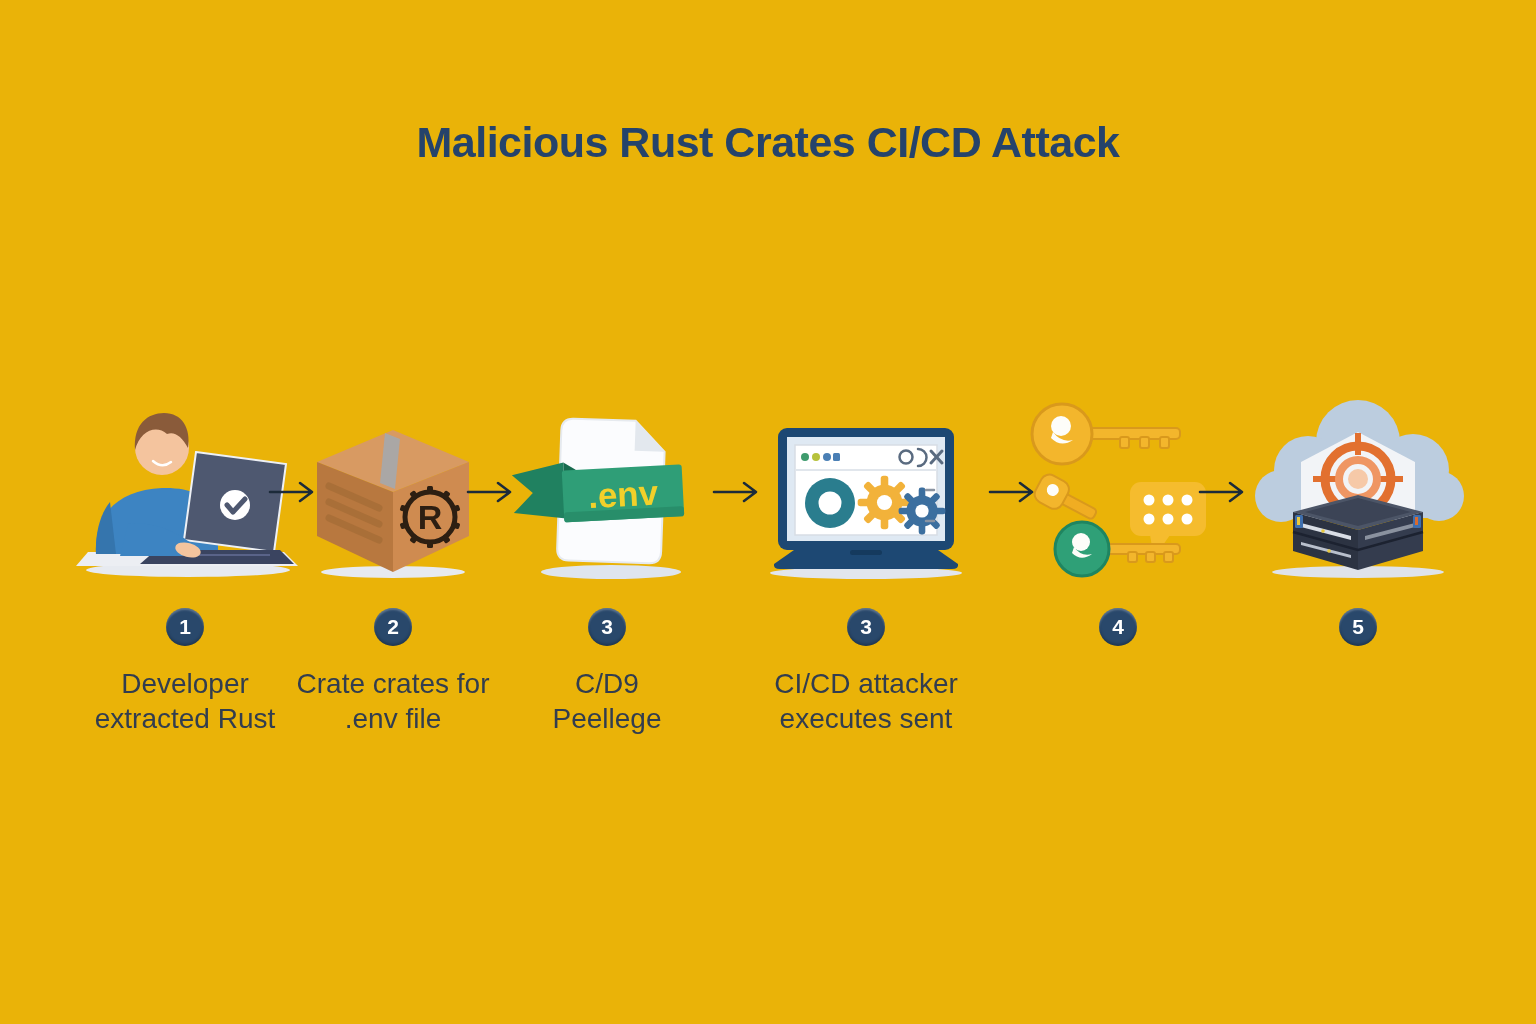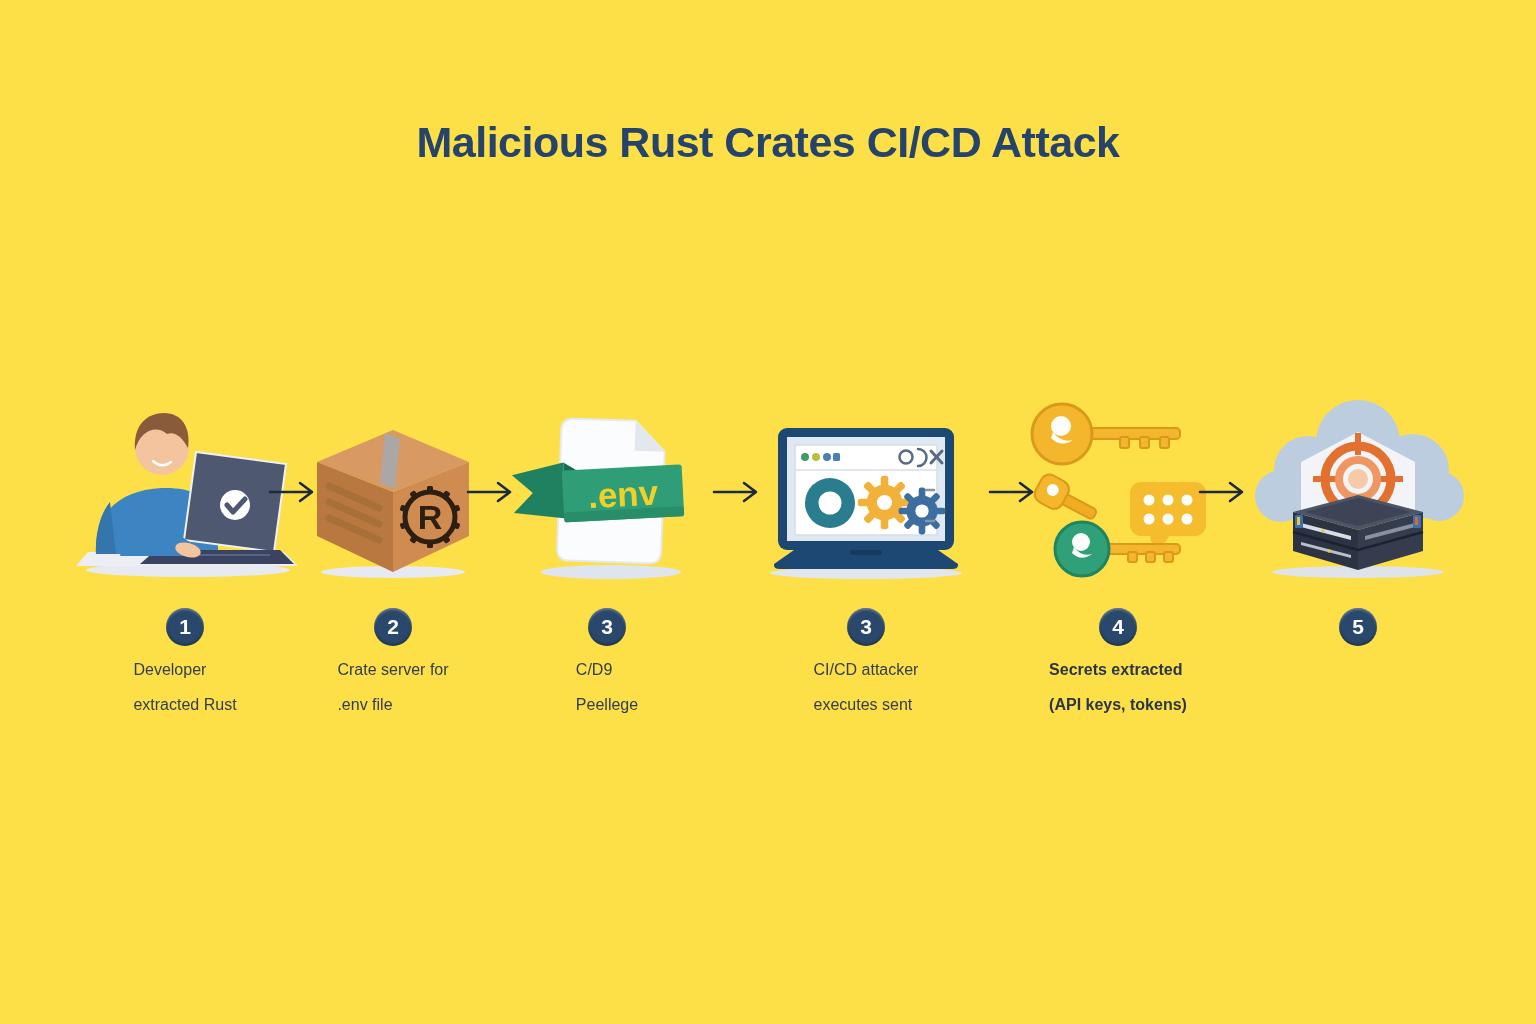--- a/index.html
+++ b/index.html
@@ -4,21 +4,21 @@
 <style>
   html,body{margin:0;padding:0;}
   body{
     background:#f7f8fa;
     font-family:"Liberation Sans", sans-serif;
     -webkit-font-smoothing:antialiased;
   }
   .canvas{
     position:relative;
     width:1536px;height:1024px;
-    background:#fde047;
+    background:#eab308;
     overflow:hidden;
   }
   .title{
     position:absolute;
     top:118px;left:0;width:100%;
     text-align:center;
     font-size:43px;
     font-weight:700;
     letter-spacing:-0.5px;
     color:#25436b;
@@ -40,22 +40,23 @@
     margin-top:28px;
     width:38px;height:38px;
     border-radius:50%;
     background:#29486b;
     box-shadow:inset 0 2px 2px rgba(255,255,255,.25), inset 0 -2px 3px rgba(0,0,0,.25);
     color:#ffffff;
     font-size:21px;font-weight:700;
     display:flex;align-items:center;justify-content:center;
   }
   .caption{
-    margin-top:6px;
-    font-size:16px;
+    margin-top:20px;
+    text-align:center;
+    font-size:28px;
     line-height:35px;
     font-weight:500;
     color:#323d4f;
   }
   .caption .blue{color:#3d5e92;}
   .step.bold .caption{font-weight:600;color:#2b3547;}
   .arrow{position:absolute;top:480px;}
   svg{display:block;}
 </style>
 </head>
@@ -134,21 +135,21 @@
             <rect x="-3" y="-31" width="6" height="8" rx="1.5" transform="rotate(252)"></rect>
             <rect x="-3" y="-31" width="6" height="8" rx="1.5" transform="rotate(288)"></rect>
             <rect x="-3" y="-31" width="6" height="8" rx="1.5" transform="rotate(324)"></rect>
           </g>
           <text x="0" y="12" text-anchor="middle" font-size="34" font-weight="bold" fill="#2d1f12" font-family="Liberation Sans, sans-serif">R</text>
         </g>
       </svg>
     </div>
     <div class="badge">2</div>
     <div class="caption">
-      <div class="line">Crate server for</div>
+      <div class="line">Crate crates for</div>
       <div class="line">.env file</div>
     </div>
   </div>
 
   <div class="step" style="left:497px;width:220px;">
     <div class="icon-box">
       <svg width="192" height="168" viewBox="0 0 192 168">
         <ellipse cx="100" cy="160" rx="70" ry="7" fill="#dfe5ee"></ellipse>
         <g transform="rotate(2 100 85)">
           <path d="M60,8 H122 L152,38 V138 Q152,150 140,150 H60 Q48,150 48,138 V20 Q48,8 60,8 Z" fill="#fbfcfe" stroke="#e6eaef" stroke-width="2"></path>
@@ -237,24 +238,20 @@
           <rect x="108" y="160" width="9" height="10" rx="2" fill="#f3b62c" stroke="#d9991c" stroke-width="2"></rect>
           <rect x="126" y="160" width="9" height="10" rx="2" fill="#f3b62c" stroke="#d9991c" stroke-width="2"></rect>
           <rect x="144" y="160" width="9" height="10" rx="2" fill="#f3b62c" stroke="#d9991c" stroke-width="2"></rect>
           <circle cx="62" cy="157" r="27" fill="#2fa077" stroke="#1f8560" stroke-width="3"></circle>
           <circle cx="61" cy="150" r="9" fill="#fdfdf9"></circle>
           <path d="M54,155 q7,10 18,7 q-11,8 -20,-1 Z" fill="#fdfdf9"></path>
         </g>
       </svg>
     </div>
     <div class="badge">4</div>
-    <div class="caption">
-      <div class="line">Secrets extracted</div>
-      <div class="line">(API keys, tokens)</div>
-    </div>
   </div>
 
   <div class="step" style="left:1233px;width:250px;">
     <div class="icon-box">
       <svg width="250" height="196" viewBox="0 0 250 196">
         <g fill="#bccddf">
           <circle cx="125" cy="58" r="42"></circle>
           <circle cx="75" cy="86" r="34"></circle>
           <circle cx="180" cy="86" r="36"></circle>
           <circle cx="48" cy="112" r="26"></circle>

